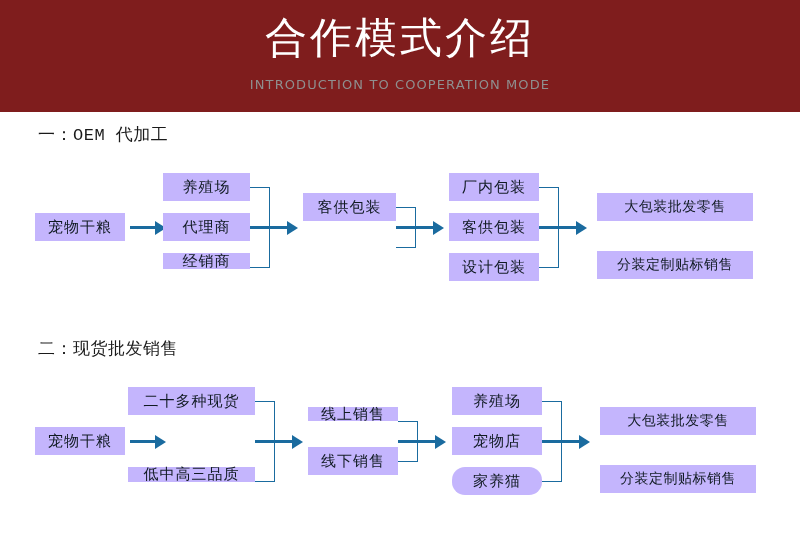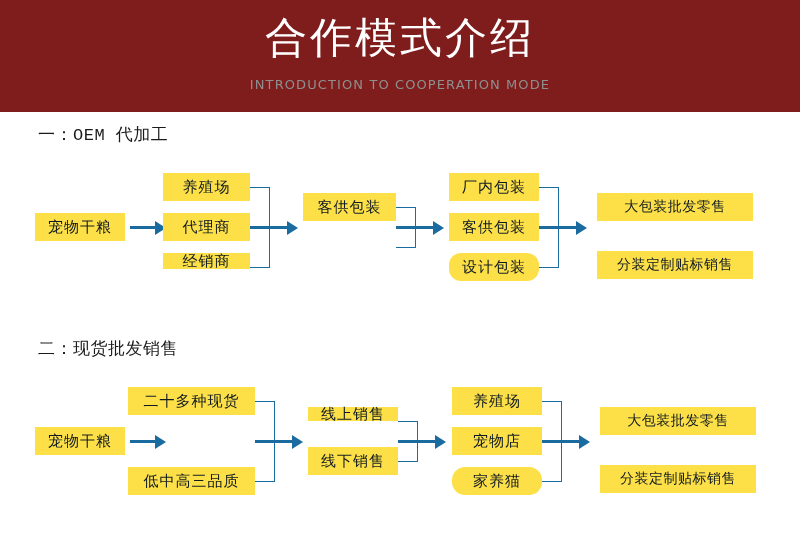--- a/index.html
+++ b/index.html
@@ -71,21 +71,21 @@
     position: absolute;
     left: 0;
     top: 44px;
     width: 800px;
     height: 160px;
   }
 
   
   .box {
     position: absolute;
-    background: #fde047;
+    background: #c4b5fd;
     color: #101a22;
     font-size: 15px;
     display: flex;
     align-items: center;
     justify-content: center;
     white-space: nowrap;
     letter-spacing: 1px;
     box-sizing: border-box;
   }
   .box.wide-label { font-size: 14px; letter-spacing: 0.5px; }
@@ -147,21 +147,21 @@
 
     <div class="box" style="left:303px; top:37px; width:93px; height:28px;">客供包装</div>
 
     <div class="hline" style="left:396px; top:51px; width:20px;"></div>
     <div class="hline" style="left:396px; top:91px; width:20px;"></div>
     <div class="vline" style="left:415px; top:51px; height:40px;"></div>
     <div class="arrow" style="left:396px; top:70px; width:38px;"></div>
 
     <div class="box" style="left:449px; top:17px;  width:90px; height:28px;">厂内包装</div>
     <div class="box" style="left:449px; top:57px;  width:90px; height:28px;">客供包装</div>
-    <div class="box" style="left:449px; top:97px;  width:90px; height:28px;border-radius:12px;">设计包装</div>
+    <div class="box" style="left:449px; top:97px;  width:90px; height:28px;">设计包装</div>
 
     <div class="hline" style="left:539px; top:31px;  width:20px;"></div>
     <div class="hline" style="left:539px; top:111px; width:20px;"></div>
     <div class="vline" style="left:558px; top:31px;  height:80px;"></div>
     <div class="arrow" style="left:539px; top:70px;  width:38px;"></div>
 
     <div class="box wide-label" style="left:597px; top:37px; width:156px; height:28px;">大包装批发零售</div>
     <div class="box wide-label" style="left:597px; top:95px; width:156px; height:28px;">分装定制贴标销售</div>
 
   </div>
@@ -171,21 +171,21 @@
 
   <div class="section-title">二：现货批发销售</div>
 
   <div class="flow">
 
     <div class="box" style="left:35px;  top:57px; width:90px;  height:28px;">宠物干粮</div>
 
     <div class="arrow" style="left:130px; top:70px; width:26px;"></div>
 
     <div class="box" style="left:128px; top:17px;  width:127px; height:28px;">二十多种现货</div>
-    <div class="box" style="left:128px; top:97px;  width:127px; height:28px;">低中高三品质</div>
+    <div class="box" style="left:128px; top:97px;  width:127px; height:15px;">低中高三品质</div>
 
     <div class="hline" style="left:255px; top:31px;  width:20px;"></div>
     <div class="hline" style="left:255px; top:111px; width:20px;"></div>
     <div class="vline" style="left:274px; top:31px;  height:80px;"></div>
     <div class="arrow" style="left:255px; top:70px;  width:38px;"></div>
 
     <div class="box" style="left:308px; top:37px; width:90px; height:14px;">线上销售</div>
     <div class="box" style="left:308px; top:77px; width:90px; height:28px;">线下销售</div>
 
     <div class="hline" style="left:398px; top:51px; width:20px;"></div>

